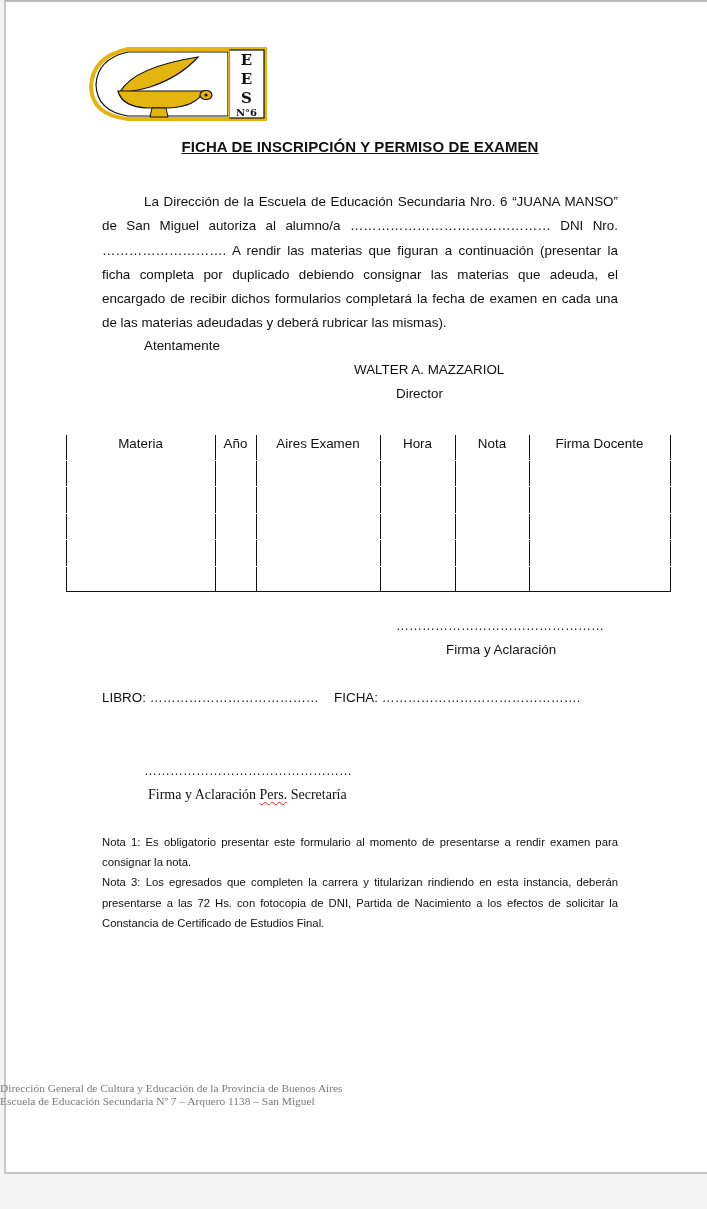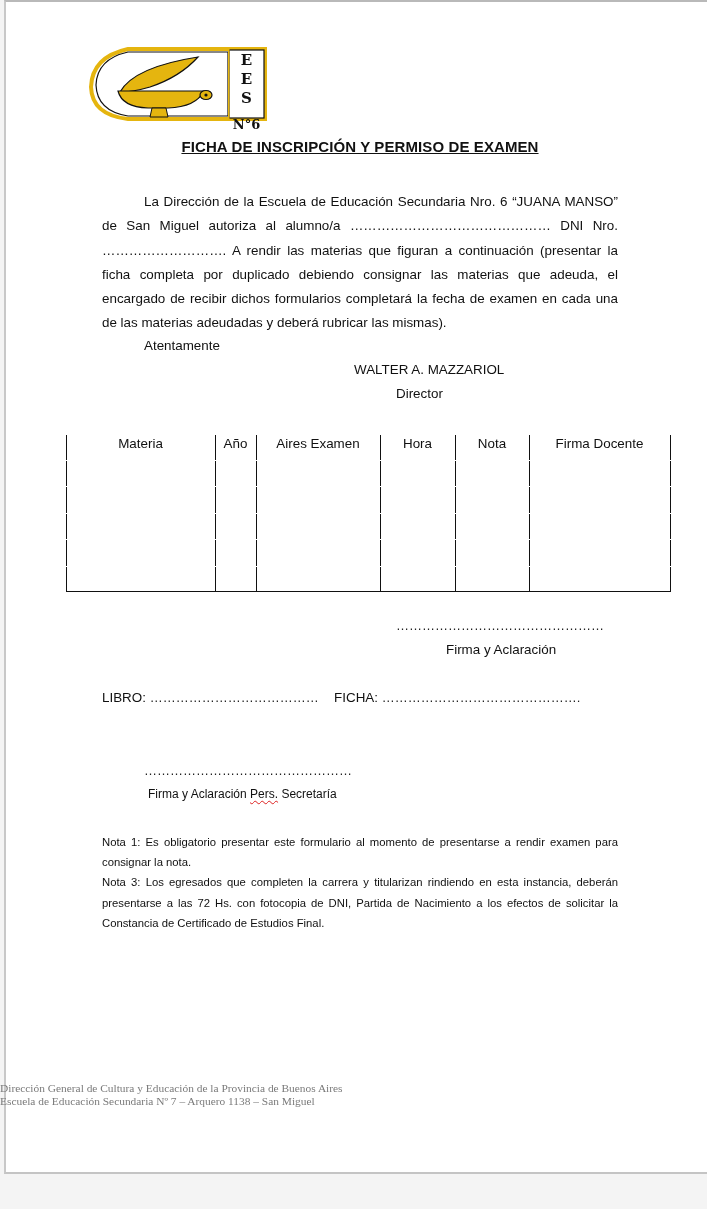--- a/index.html
+++ b/index.html
@@ -40,21 +40,21 @@
   .th {
     position: absolute; top: 1px; font-size: 13.4px; text-align: center;
   }
   .bottom-line { position: absolute; left: 0; bottom: 0; width: 605px; height: 1.5px; background: #111; }
 
   .dots { font-size: 13px; letter-spacing: 0; color: #222; }
   .sig1-dots { left: 396px; top: 618px; }
   .sig1-label { left: 446px; top: 642px; font-size: 13.4px; }
   .libro { left: 102px; top: 690px; font-size: 13.4px; }
   .sig2-dots { left: 144px; top: 763px; }
-  .sig2-label { left: 148px; top: 787px; font-size: 12px; }
+  .sig2-label { left: 148px; top: 787px; font-size: 14px; font-family: Liberation Serif, serif; }
   .squiggle { text-decoration: underline wavy #d22; text-decoration-thickness: 1px; text-underline-offset: 2px; }
 
   .notes {
     left: 102px; width: 516px; top: 832px;
     font-size: 11.3px; line-height: 20.2px; text-align: justify;
   }
   .notes p { margin: 0; }
   .footer {
     left: 0; width: 707px; top: 1082px; text-align: left;
     font-family: "Liberation Serif", serif; font-size: 11.4px; line-height: 12.8px;
@@ -80,21 +80,21 @@
 
     <path d="M64 61 H78 L80 70 H62 Z" fill="#e5b50f" stroke="#111" stroke-width="1"></path>
 
     <rect x="141" y="3" width="35" height="68" fill="#fff" stroke="#111" stroke-width="1.2"></rect>
     <rect x="140" y="2" width="1.5" height="70" fill="#e5b50f"></rect>
   </svg>
   <div class="abs" style="left:141px;top:4px;width:35px;text-align:center;font-family:'DejaVu Serif',serif;font-weight:bold;font-size:15px;line-height:19px;">
     <div>E</div>
     <div>E</div>
     <div>S</div>
-    <div style="font-size:13px;line-height:10px;margin-top:12px;">N°6</div>
+    <div style="font-size:10px;line-height:10px;">N°6</div>
   </div>
 </div>
 
 <div class="abs title">FICHA DE INSCRIPCIÓN Y PERMISO DE EXAMEN</div>
 
 <div class="abs body-text"><span class="indent"></span><span>La Dirección de la Escuela de Educación Secundaria Nro. 6 “JUANA MANSO” de San Miguel autoriza al alumno/a ……………………………………… DNI Nro. ………………………. A rendir las materias que figuran a continuación (presentar la ficha completa por duplicado debiendo consignar las materias que adeuda, el encargado de recibir dichos formularios completará la fecha de examen en cada una de las materias adeudadas y deberá rubricar las mismas).</span></div>
 
 <div class="abs atent">Atentamente</div>
 <div class="abs sign-name">WALTER A. MAZZARIOL</div>
 <div class="abs sign-role">Director</div>

